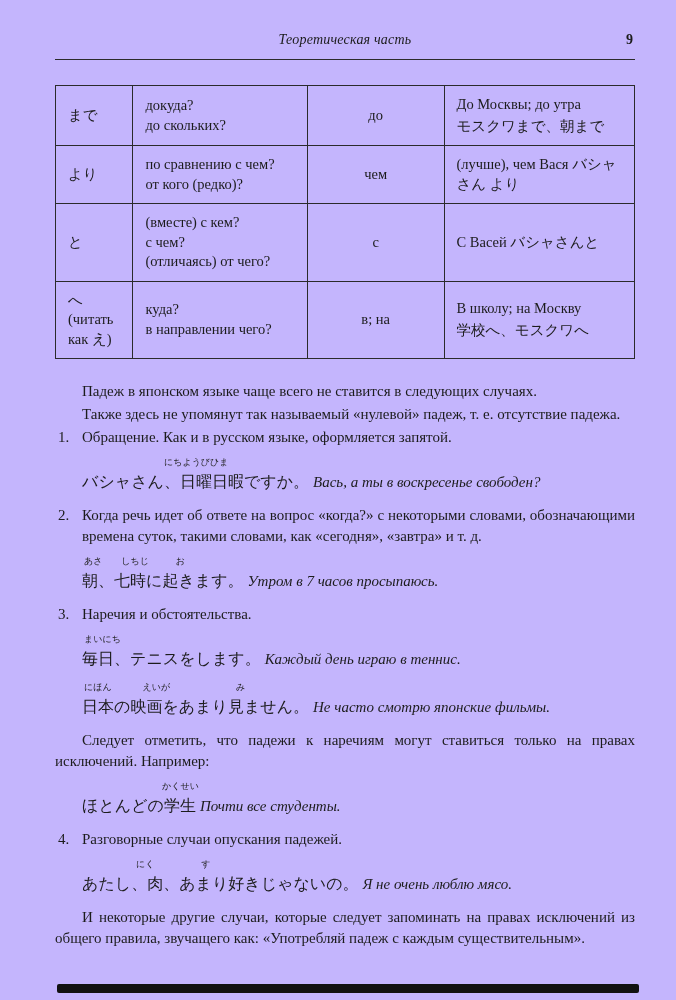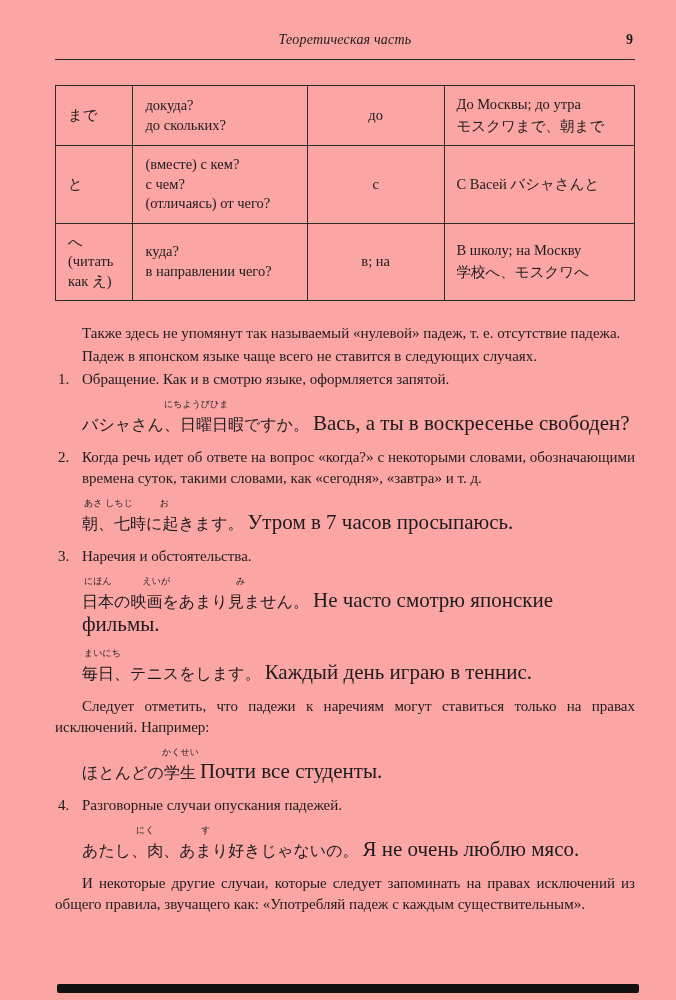--- a/index.html
+++ b/index.html
@@ -1,21 +1,21 @@
 <!DOCTYPE html>
 <html><head>
 <meta charset="utf-8">
 <style>
   * { margin: 0; padding: 0; box-sizing: border-box; }
   html, body { background: #ffffff; }
   .page {
     position: relative;
     width: 676px;
     height: 1000px;
-    background: #fca5a5;
+    background: #c4b5fd;
     font-family: "Liberation Serif", serif;
     color: #1c1c1c;
     overflow: hidden;
   }
   .content { padding: 32px 41px 0 55px; }
 
   
   .header { position: relative; height: 20px; }
   .header-title {
     display: block;
@@ -67,21 +67,21 @@
   .furigana {
     font-size: 9px;
     line-height: 11px;
     margin-bottom: 2px;
     font-family: "DejaVu Sans", sans-serif;
     color: #222;
   }
   .furigana span { display: inline-block; text-align: center; }
   .jp-line { font-size: 16px; line-height: 23px; }
   .jp { font-family: "DejaVu Sans", sans-serif; }
-  .ru { font-size: 21px; }
+  .ru { font-style: italic; font-size: 15px; }
 
   
   .bottom-bar {
     position: absolute;
     left: 57px;
     right: 37px;
     bottom: 7px;
     height: 9px;
     background: #111;
     border-radius: 2px;
@@ -107,20 +107,31 @@
             <span class="cell-line">докуда?</span>
             <span class="cell-line">до скольких?</span>
           </td>
           <td class="col-case">до</td>
           <td class="col-examples">
             <span class="ex-line">До Москвы; до утра</span>
             <span class="ex-line gap">モスクワまで、朝まで</span>
           </td>
         </tr>
         <tr>
+          <td class="col-particle">より</td>
+          <td class="col-questions">
+            <span class="cell-line">по сравнению с чем?</span>
+            <span class="cell-line">от кого (редко)?</span>
+          </td>
+          <td class="col-case">чем</td>
+          <td class="col-examples">
+            <span class="ex-line">(лучше), чем Вася バシャさん より</span>
+          </td>
+        </tr>
+        <tr>
           <td class="col-particle">と</td>
           <td class="col-questions">
             <span class="cell-line">(вместе) с кем?</span>
             <span class="cell-line">с чем?</span>
             <span class="cell-line">(отличаясь) от чего?</span>
           </td>
           <td class="col-case">с</td>
           <td class="col-examples">
             <span class="ex-line">С Васей バシャさんと</span>
           </td>
@@ -138,82 +149,82 @@
           <td class="col-examples">
             <span class="ex-line">В школу; на Москву</span>
             <span class="ex-line gap">学校へ、モスクワへ</span>
           </td>
         </tr>
       </tbody>
     </table>
 
     <main class="bodytext">
 
+      <p class="para">Падеж в японском языке чаще всего не ставится в следующих случаях.</p>
       <p class="para">Также здесь не упомянут так называемый «нулевой» падеж, т. е. отсутствие падежа.</p>
-      <p class="para">Падеж в японском языке чаще всего не ставится в следующих случаях.</p>
 
       <div class="list-item">
         <span class="num">1.</span>
-        <span class="li-text">Обращение. Как и в смотрю языке, оформляется запятой.</span>
+        <span class="li-text">Обращение. Как и в русском языке, оформляется запятой.</span>
       </div>
 
       <div class="example">
         <div class="furigana" style="padding-left:82px">
           <span>にちようびひま</span>
         </div>
         <div class="jp-line">
           <span class="jp">バシャさん、日曜日暇ですか。</span>
           <span class="ru">Вась, а ты в воскресенье свободен?</span>
         </div>
       </div>
 
       <div class="list-item">
         <span class="num">2.</span>
         <span class="li-text">Когда речь идет об ответе на вопрос «когда?» с некоторыми словами, обозначающими времена суток, такими словами, как «сегодня», «завтра» и т. д.</span>
       </div>
 
       <div class="example">
         <div class="furigana" style="padding-left:2px">
           <span>あさ</span>
-          <span style="">しちじ</span>
+          <span style="margin-left:16px">しちじ</span>
           <span style="margin-left:24px">お</span>
         </div>
         <div class="jp-line">
           <span class="jp">朝、七時に起きます。</span>
           <span class="ru">Утром в 7 часов просыпаюсь.</span>
         </div>
       </div>
 
       <div class="list-item">
         <span class="num">3.</span>
         <span class="li-text">Наречия и обстоятельства.</span>
+      </div>
+
+      <div class="example">
+        <div class="furigana" style="padding-left:2px">
+          <span>まいにち</span>
+        </div>
+        <div class="jp-line">
+          <span class="jp">毎日、テニスをします。</span>
+          <span class="ru">Каждый день играю в теннис.</span>
+        </div>
       </div>
 
       <div class="example">
         <div class="furigana" style="padding-left:2px">
           <span>にほん</span>
           <span style="margin-left:28px">えいが</span>
           <span style="margin-left:63px">み</span>
         </div>
         <div class="jp-line">
           <span class="jp">日本の映画をあまり見ません。</span>
           <span class="ru">Не часто смотрю японские фильмы.</span>
         </div>
       </div>
 
-      <div class="example">
-        <div class="furigana" style="padding-left:2px">
-          <span>まいにち</span>
-        </div>
-        <div class="jp-line">
-          <span class="jp">毎日、テニスをします。</span>
-          <span class="ru">Каждый день играю в теннис.</span>
-        </div>
-      </div>
-
       <p class="para">Следует отметить, что падежи к наречиям могут ставиться только на правах исключений. Например:</p>
 
       <div class="example">
         <div class="furigana" style="padding-left:80px">
           <span>かくせい</span>
         </div>
         <div class="jp-line">
           <span class="jp">ほとんどの学生</span>
           <span class="ru">Почти все студенты.</span>
         </div>

